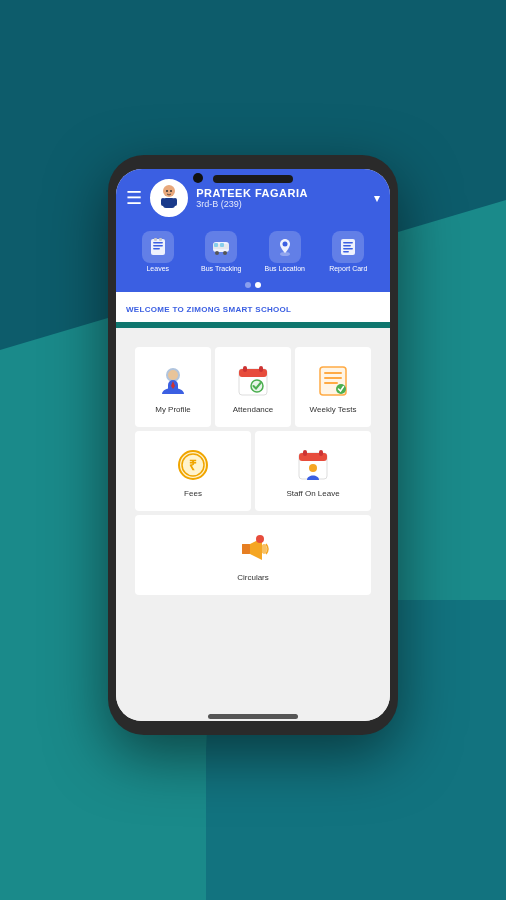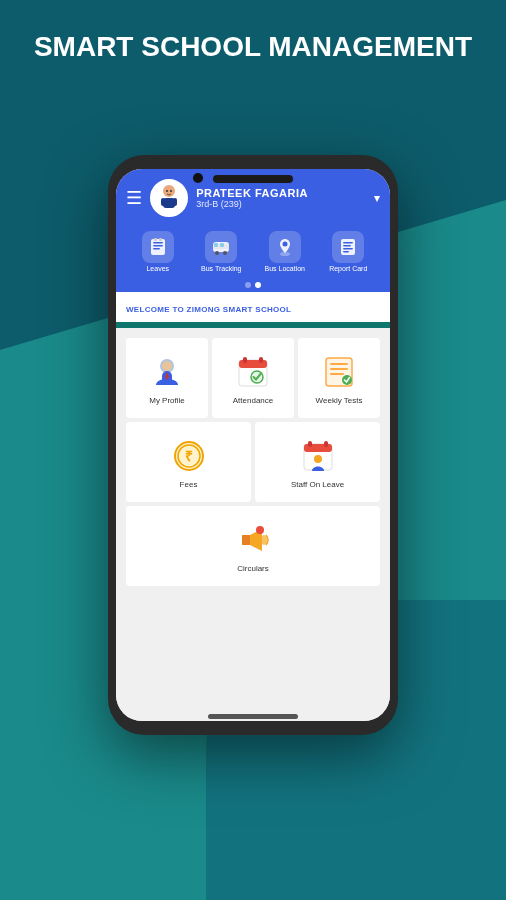--- a/index.html
+++ b/index.html
@@ -207,21 +207,21 @@
       font-size: 8px;
       font-weight: 700;
       letter-spacing: 0.3px;
     }
 
     
     .grid-menu {
       background: #f0f0f0;
       flex: 1;
       overflow-y: auto;
-      padding: 8px;
+      padding: 17px;
     }
     .grid-row {
       display: flex;
     }
     .grid-item {
       flex: 1;
       background: white;
       margin: 2px;
       padding: 12px 6px;
       display: flex;
@@ -248,21 +248,21 @@
       font-weight: 500;
     }
   </style>
 </head>
 <body>
 
 <div class="bg-shape-top"></div>
 <div class="bg-shape-bottom"></div>
 
 <div class="app-title">
-  <span>SMART SCHOOL MANAGEMENT</span><br>
+  <br>
 </div>
 
 <div class="phone">
   <div class="phone-camera"></div>
   <div class="phone-top-bar"></div>
   <div class="phone-bottom-bar"></div>
 
   <div class="phone-inner">
 
     <div class="app-header">

